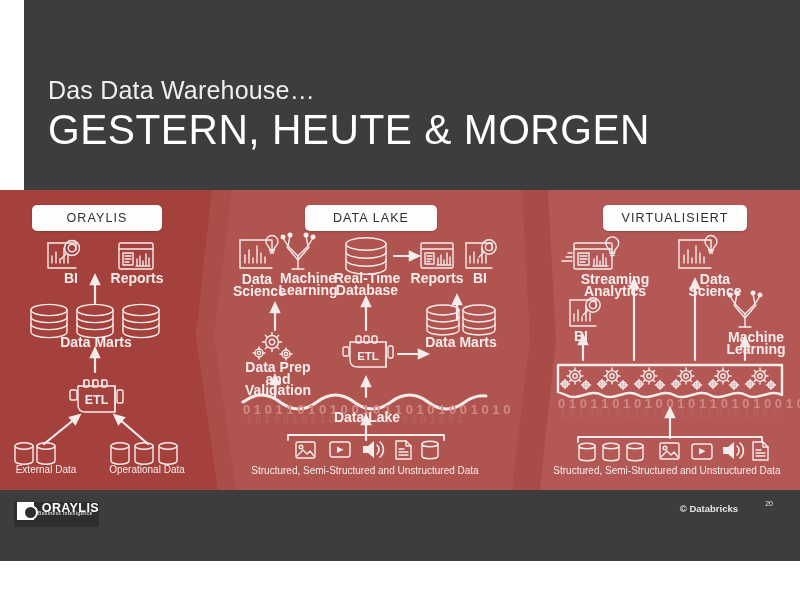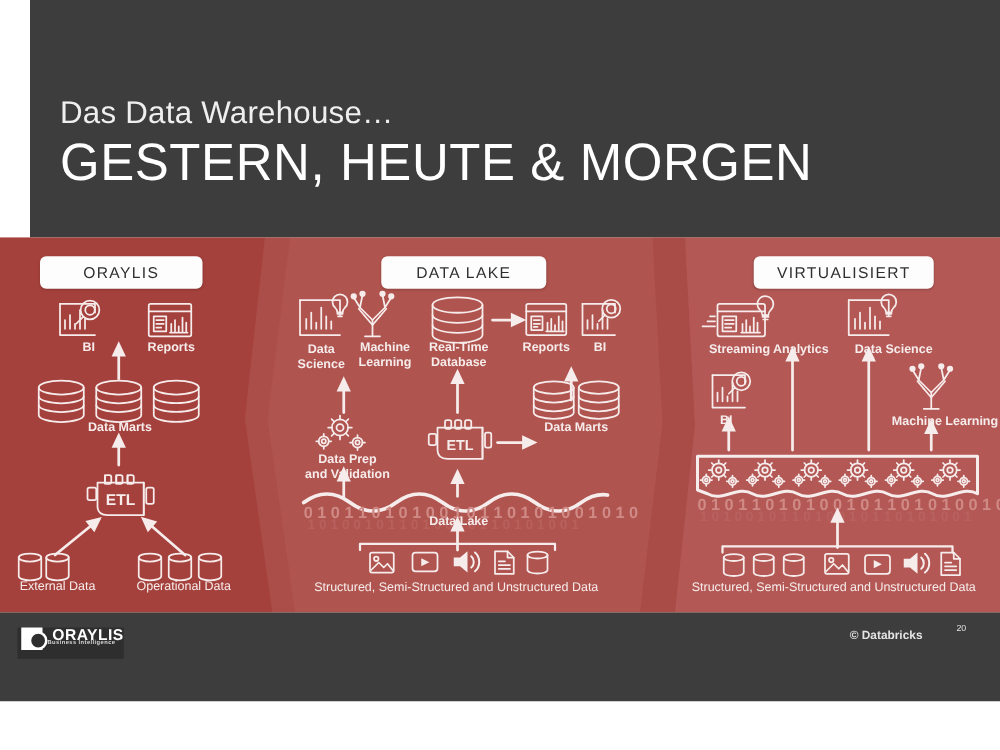--- a/index.html
+++ b/index.html
@@ -86,21 +86,21 @@
   
   .art{
     position:absolute;
     left:0; top:0;
     width:800px; height:300px;
     pointer-events:none;
   }
   .lbl{
     position:absolute;
     color:#f6eceb;
-    font-size:10px;
+    font-size:14px;
     font-weight:700;
     text-align:center;
     line-height:11.5px;
     white-space:pre-line;
   }
   .lbl.bot{ font-size:10px; font-weight:400; }
 
   
   .footer{
     position:absolute;

